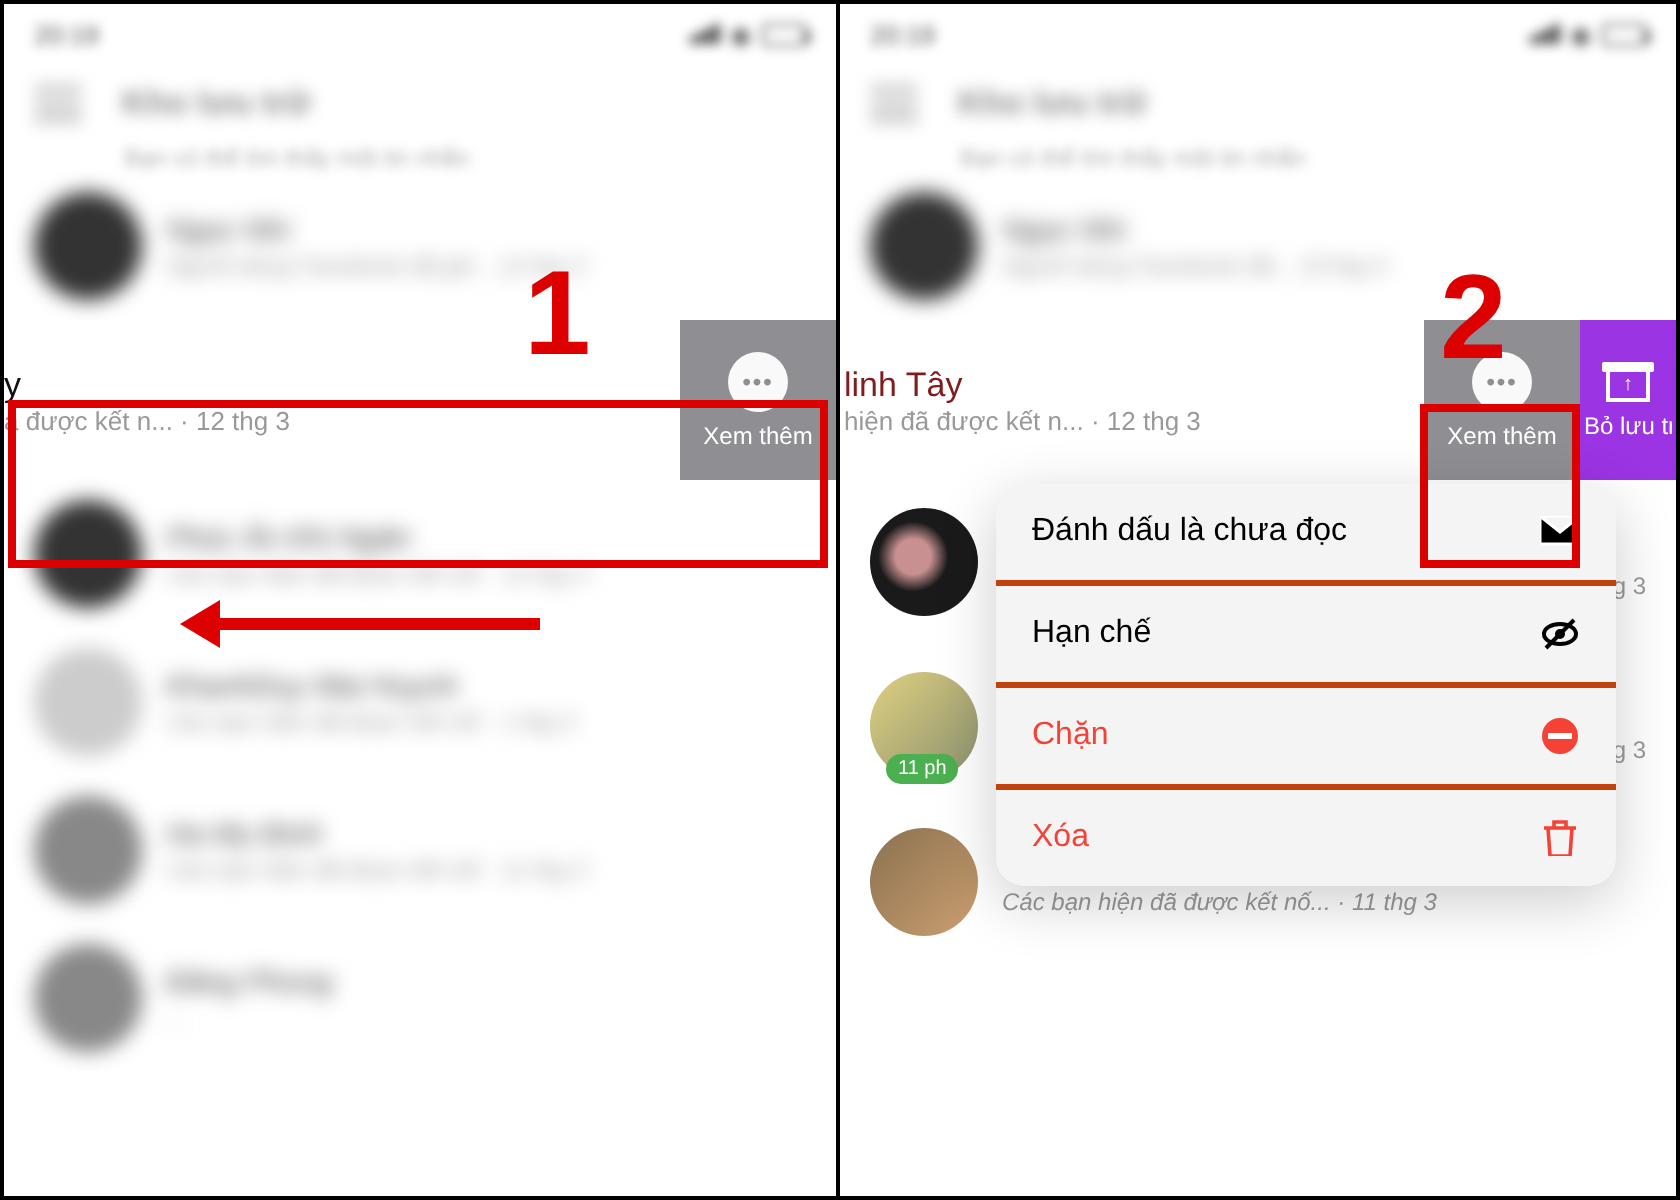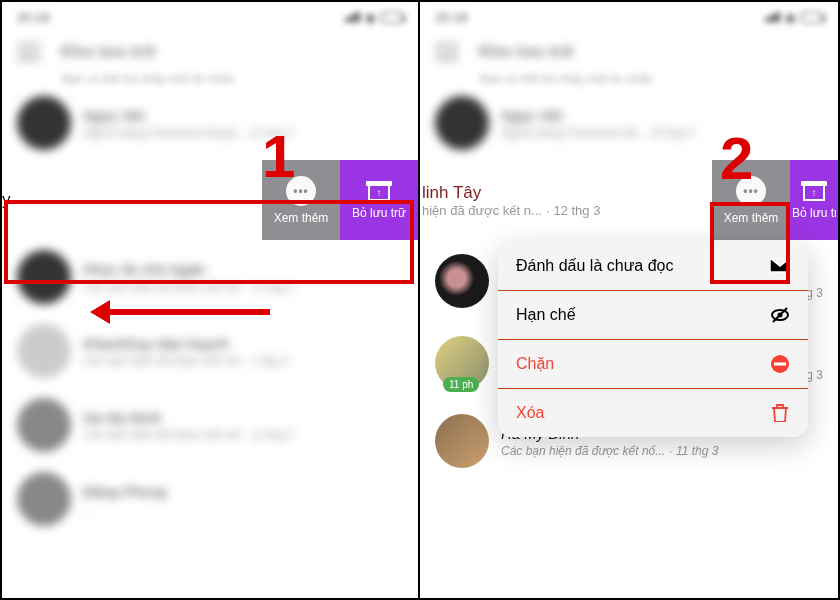--- a/index.html
+++ b/index.html
@@ -224,21 +224,21 @@
       box-shadow: 0 8px 30px rgba(0,0,0,0.2);
       width: 310px;
       overflow: hidden;
     }
     .popup-item {
       display: flex;
       justify-content: space-between;
       align-items: center;
       padding: 14px 18px;
       font-size: 16px;
-      border-bottom: 1px solid #c2410c;
+      border-bottom: 3px solid #c2410c;
     }
     .popup-item:last-child { border-bottom: none; }
     .popup-item.danger { color: #f44336; }
     .popup-icon {
       width: 20px;
       height: 20px;
       display: flex;
       align-items: center;
       justify-content: center;
     }
@@ -314,28 +314,25 @@
     <div class="avatar dark"></div>
     <div class="chat-text">
         <div class="chat-name">Ngọc Nhi</div>
         <div class="chat-sub">Người dùng Facebook đã gỡ... 12 thg 3</div>
       </div>
   </div>
 
   <div class="swipe-row" style="margin-left:-10px">
     <div class="swipe-content">
       <div class="line1">y</div>
+      <div class="line2">à được kết n... · 12 thg 3</div>
     </div>
     <div class="swipe-btn btn-more">
       <div class="icon-dots">•••</div>
       <span>Xem thêm</span>
-    </div>
-    <div class="swipe-btn btn-unarchive">
-      <div class="icon-archive"></div>
-      <span>Bỏ lưu trữ</span>
     </div>
   </div>
 
   <div class="chat-item blurred">
     <div class="avatar dark"></div>
     <div class="chat-text">
         <div class="chat-name">Phúc Ân Khi Ngân</div>
         <div class="chat-sub">Các bạn hiện đã được kết nối · 12 thg 3</div>
       </div>
   </div>

